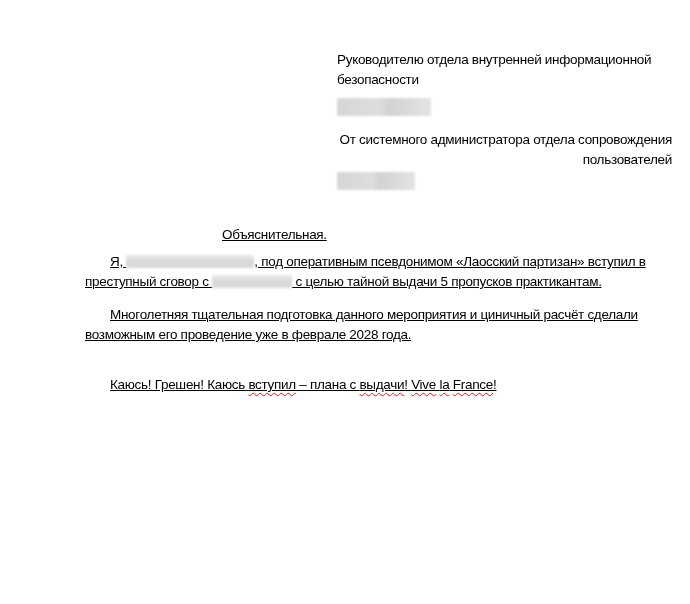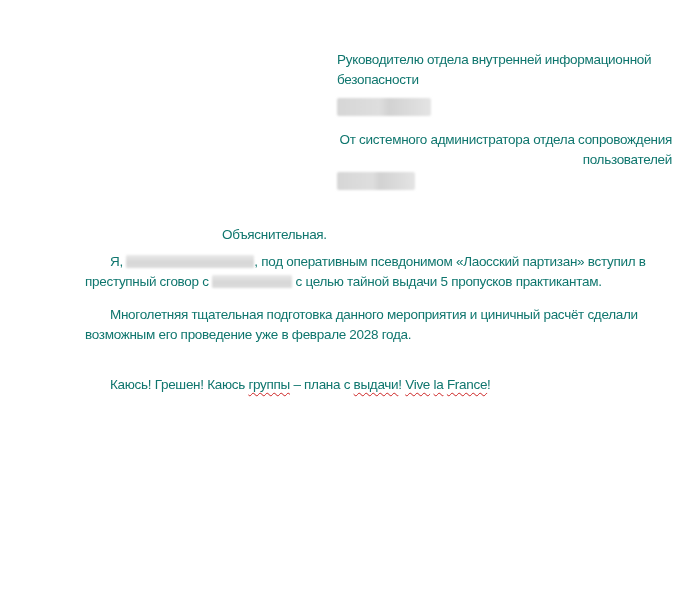--- a/index.html
+++ b/index.html
@@ -4,21 +4,21 @@
 <style>
   * { margin: 0; padding: 0; box-sizing: border-box; }
   html, body { background: #ffffff; }
   .page {
     position: relative;
     width: 690px;
     height: 604px;
     background: #ffffff;
     overflow: hidden;
     font-family: "Liberation Sans", "DejaVu Sans", sans-serif;
-    color: #0f766e;
+    color: #000000;
     font-size: 13.5px;
     letter-spacing: -0.3px;
     line-height: 20px;
     padding-left: 9px;
   }
   .header-block {
     position: absolute;
     left: 337px;
     top: 50px;
     width: 335px;
@@ -31,20 +31,21 @@
     background: linear-gradient(90deg, #d6d6d6 0%, #dedede 45%, #d2d2d2 55%, #e4e4e4 100%);
     filter: blur(1px);
   }
   .redaction-block.second { margin-top: 2px; }
   .sender { margin-top: 14px; text-align: right; }
   .body-block {
     position: absolute;
     left: 85px;
     top: 225px;
     width: 578px;
+    text-decoration: underline;
   }
   .doc-title {
     margin-left: 137px;
     margin-bottom: 7px;
     font-weight: normal;
     font-size: 13.5px;
   }
   .paragraph {
     text-indent: 25px;
     margin-bottom: 13px;
@@ -80,16 +81,16 @@
 
   <div class="body-block">
     <h1 class="doc-title">Объяснительная.</h1>
 
     <p class="paragraph"><span>Я, </span><span class="redaction-inline" style="width: 128px; height: 13px;"></span><span>, под оперативным псевдонимом «Лаосский партизан» вступил в преступный сговор с </span><span class="redaction-inline" style="width: 80px; height: 13px;"></span><span> с целью тайной выдачи 5 пропусков практикантам.</span></p>
 
 
     <p class="paragraph"><span>Многолетняя тщательная подготовка данного мероприятия и циничный расчёт сделали возможным его проведение уже в феврале 2028 года.</span></p>
 
 
-    <p class="paragraph closing"><span>Каюсь! Грешен! Каюсь </span><span class="spellcheck">группы</span><span> – плана с </span><span class="spellcheck">выдачи</span><span>! </span><span class="spellcheck">Vive</span><span> </span><span class="spellcheck">la</span><span> </span><span class="spellcheck">France</span><span>!</span></p>
+    <p class="paragraph closing"><span>Каюсь! Грешен! Каюсь </span><span class="spellcheck">вступил</span><span> – плана с </span><span class="spellcheck">выдачи</span><span>! </span><span class="spellcheck">Vive</span><span> </span><span class="spellcheck">la</span><span> </span><span class="spellcheck">France</span><span>!</span></p>
   </div>
 
 </div>
 
 </body></html>

